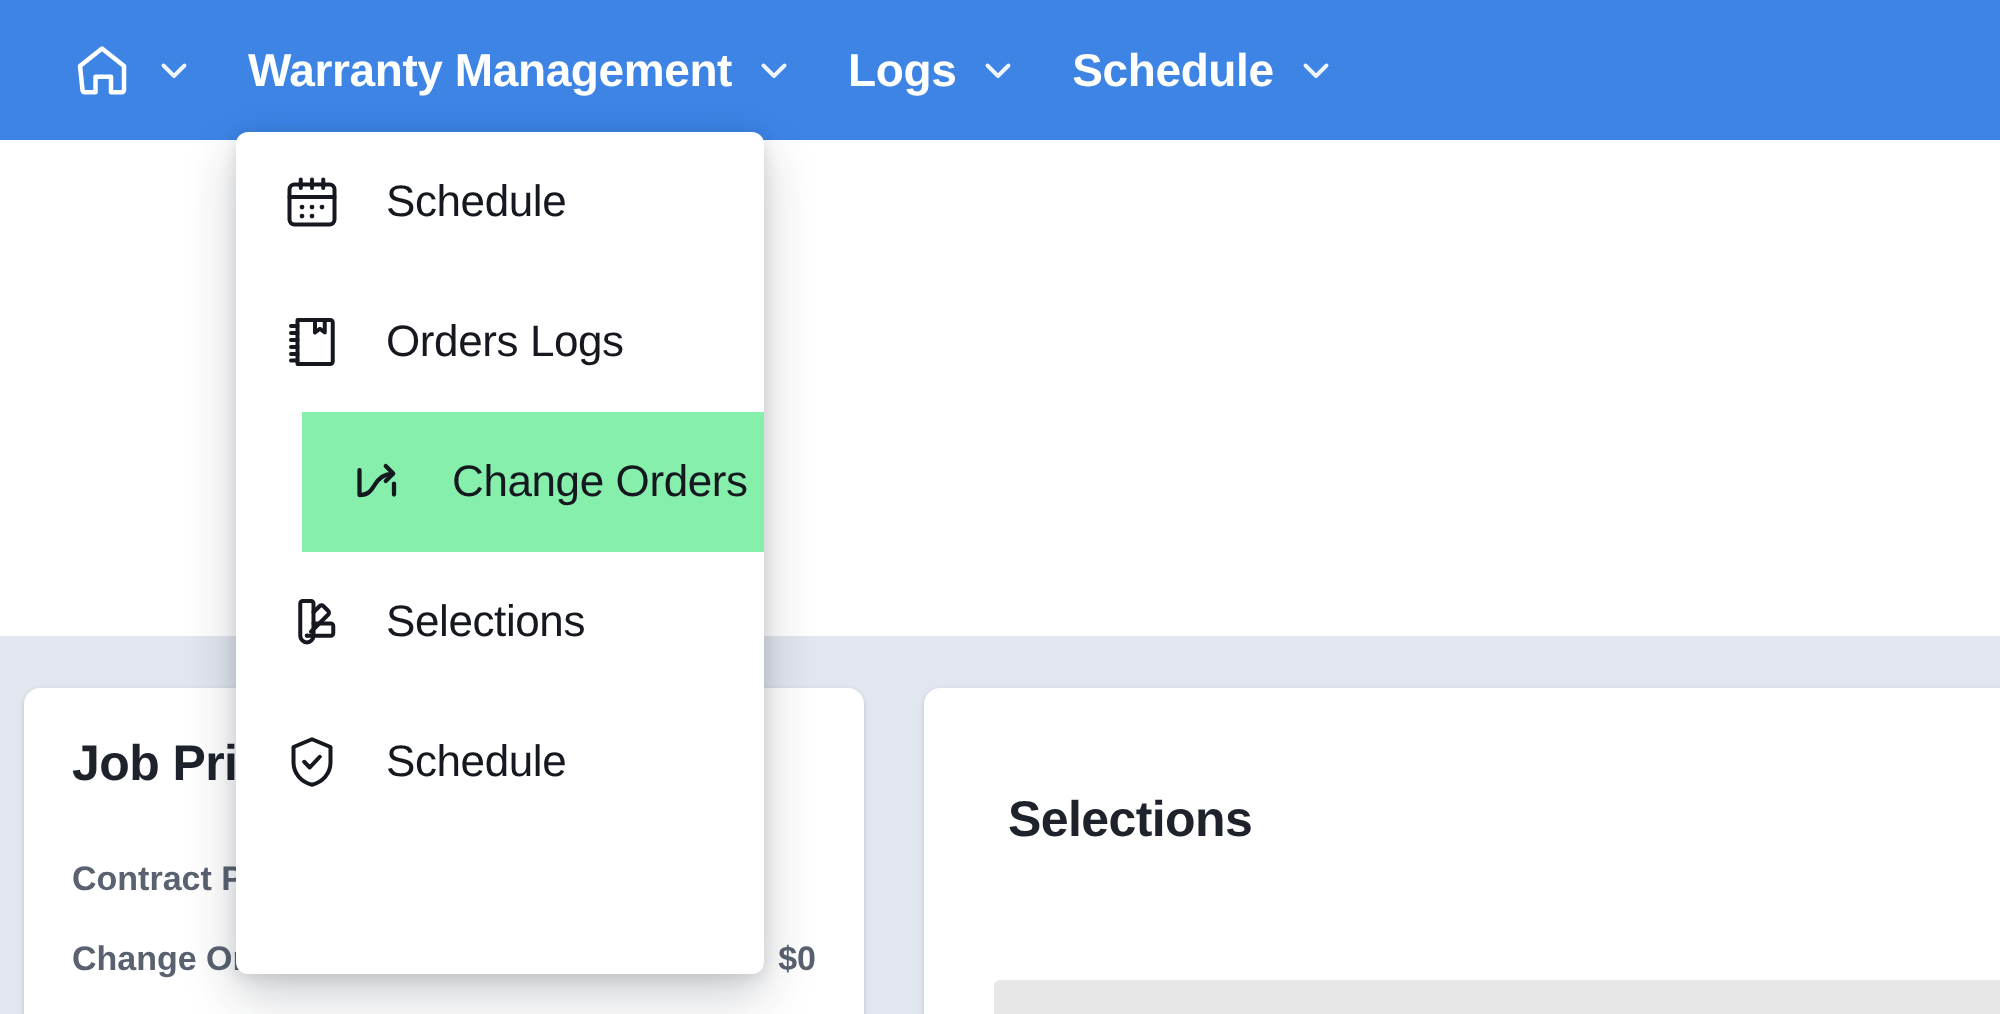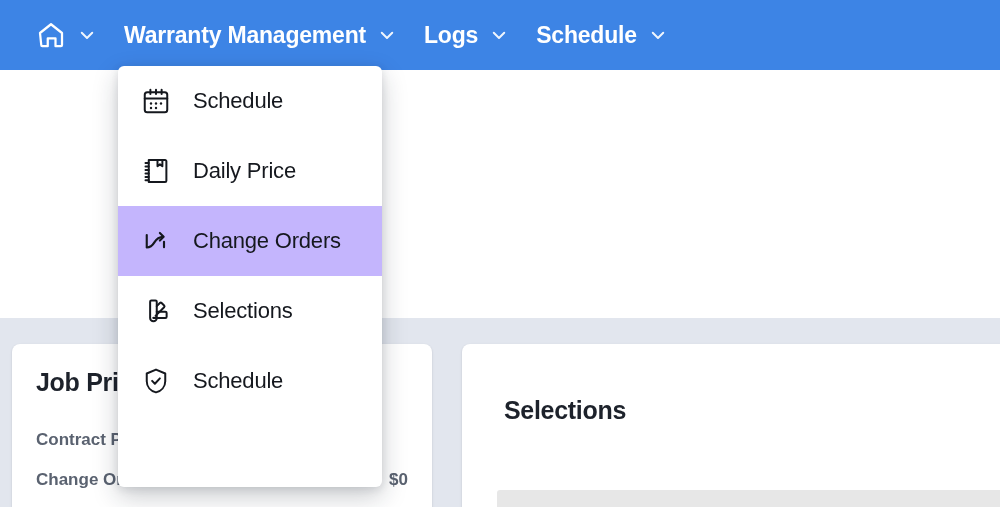--- a/index.html
+++ b/index.html
@@ -89,21 +89,21 @@
   }
   .menu-item {
     position: relative;
     display: flex; align-items: center;
     height: 70px;
     padding-left: 23px;
     gap: 22px;
     cursor: default;
     background: transparent;
   }
-  .menu-item.highlight { background: #c4b5fd; }
+  .menu-item.highlight { background: #86efac; margin-left: 33px; }
   .menu-ico { width: 30px; height: 30px; flex: 0 0 30px; display:block; }
   .menu-label {
     font-size: 22px; color: #15181e; letter-spacing: -0.2px; white-space: nowrap;
   }
 </style>
 </head>
 <body>
 
 <div id="app">
 
@@ -194,21 +194,21 @@
     </div>
 
     <div class="menu-item">
       <span>
         <svg class="menu-ico" viewBox="0 0 24 24" fill="none" stroke="#15181e" stroke-width="1.6" stroke-linecap="round" stroke-linejoin="round">
           <path d="M6.2 3.2h13.1a1 1 0 0 1 1 1v15.6a1 1 0 0 1-1 1H6.2z"></path>
           <path d="M13.2 3.2h3.9v5l-1.95-1.5L13.2 8.2z"></path>
           <path d="M6.2 5.6H3.6M6.2 8.4H3.6M6.2 11.2H3.6M6.2 14H3.6M6.2 16.8H3.6M6.2 19.4H3.6"></path>
         </svg>
       </span>
-      <span class="menu-label">Daily Price</span>
+      <span class="menu-label">Orders Logs</span>
     </div>
 
 
     <div class="menu-item highlight">
       <span>
         <svg class="menu-ico" viewBox="0 0 24 24" fill="none" stroke="#15181e" stroke-width="1.7" stroke-linecap="round" stroke-linejoin="round">
           <path d="M4.6 7.2v9.4"></path>
           <path d="M18.4 12.6v4.4"></path>
           <path d="M4.6 17.2c3.4 0 4.6-1.6 6.1-4.1 1.5-2.5 3.3-4.4 7-4.4"></path>
           <path d="M15.1 5.6l3 3-3 3"></path>

